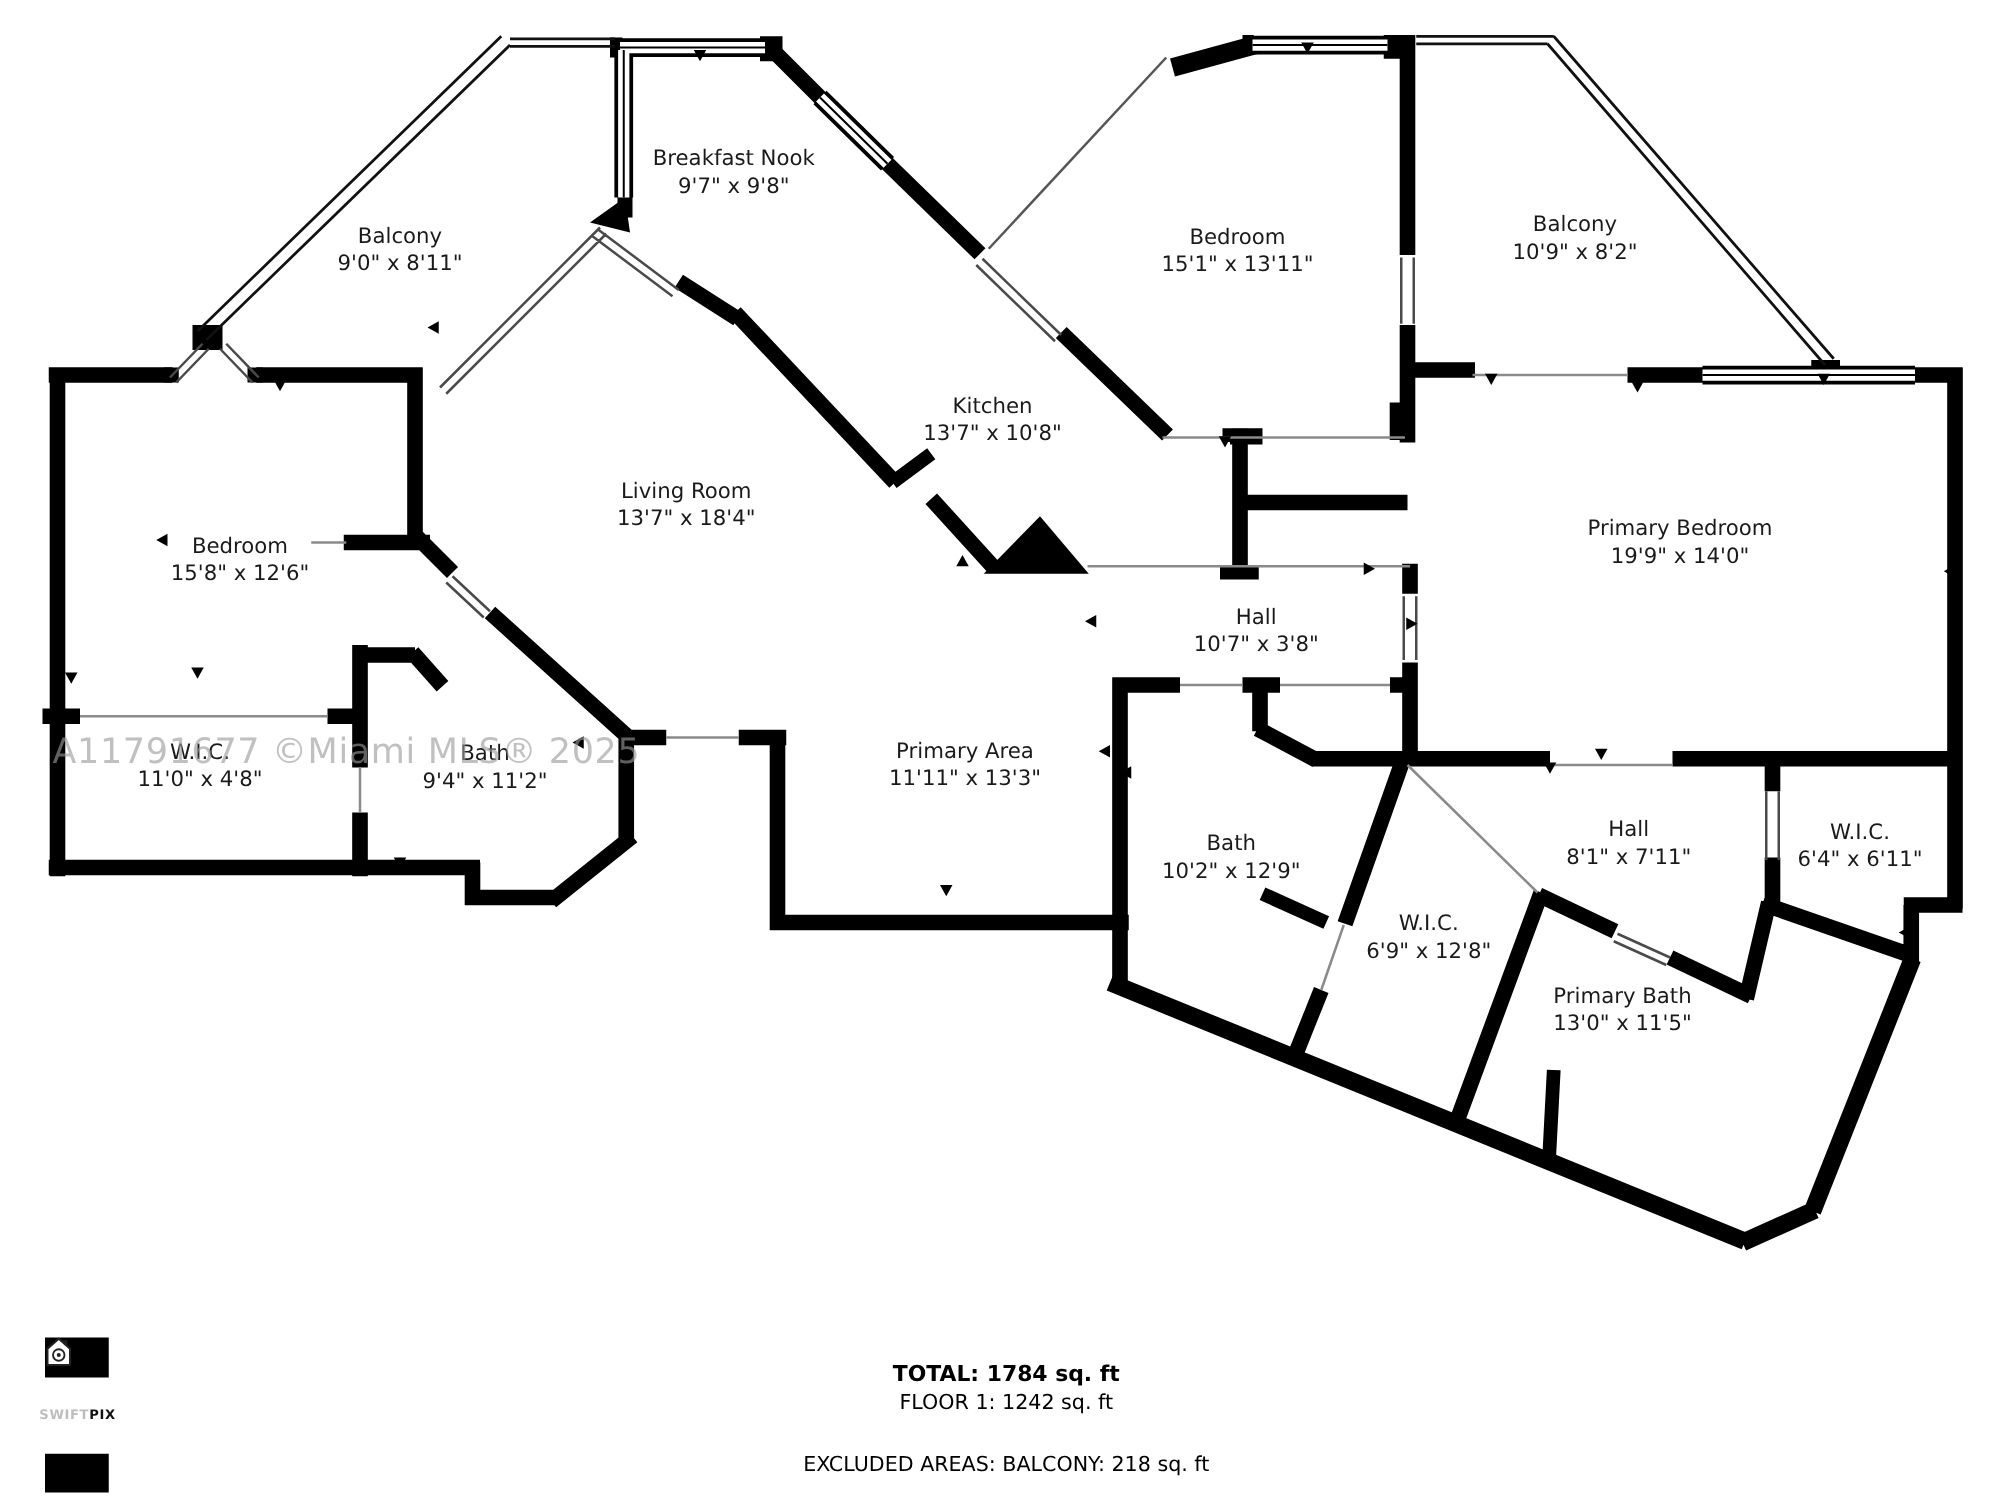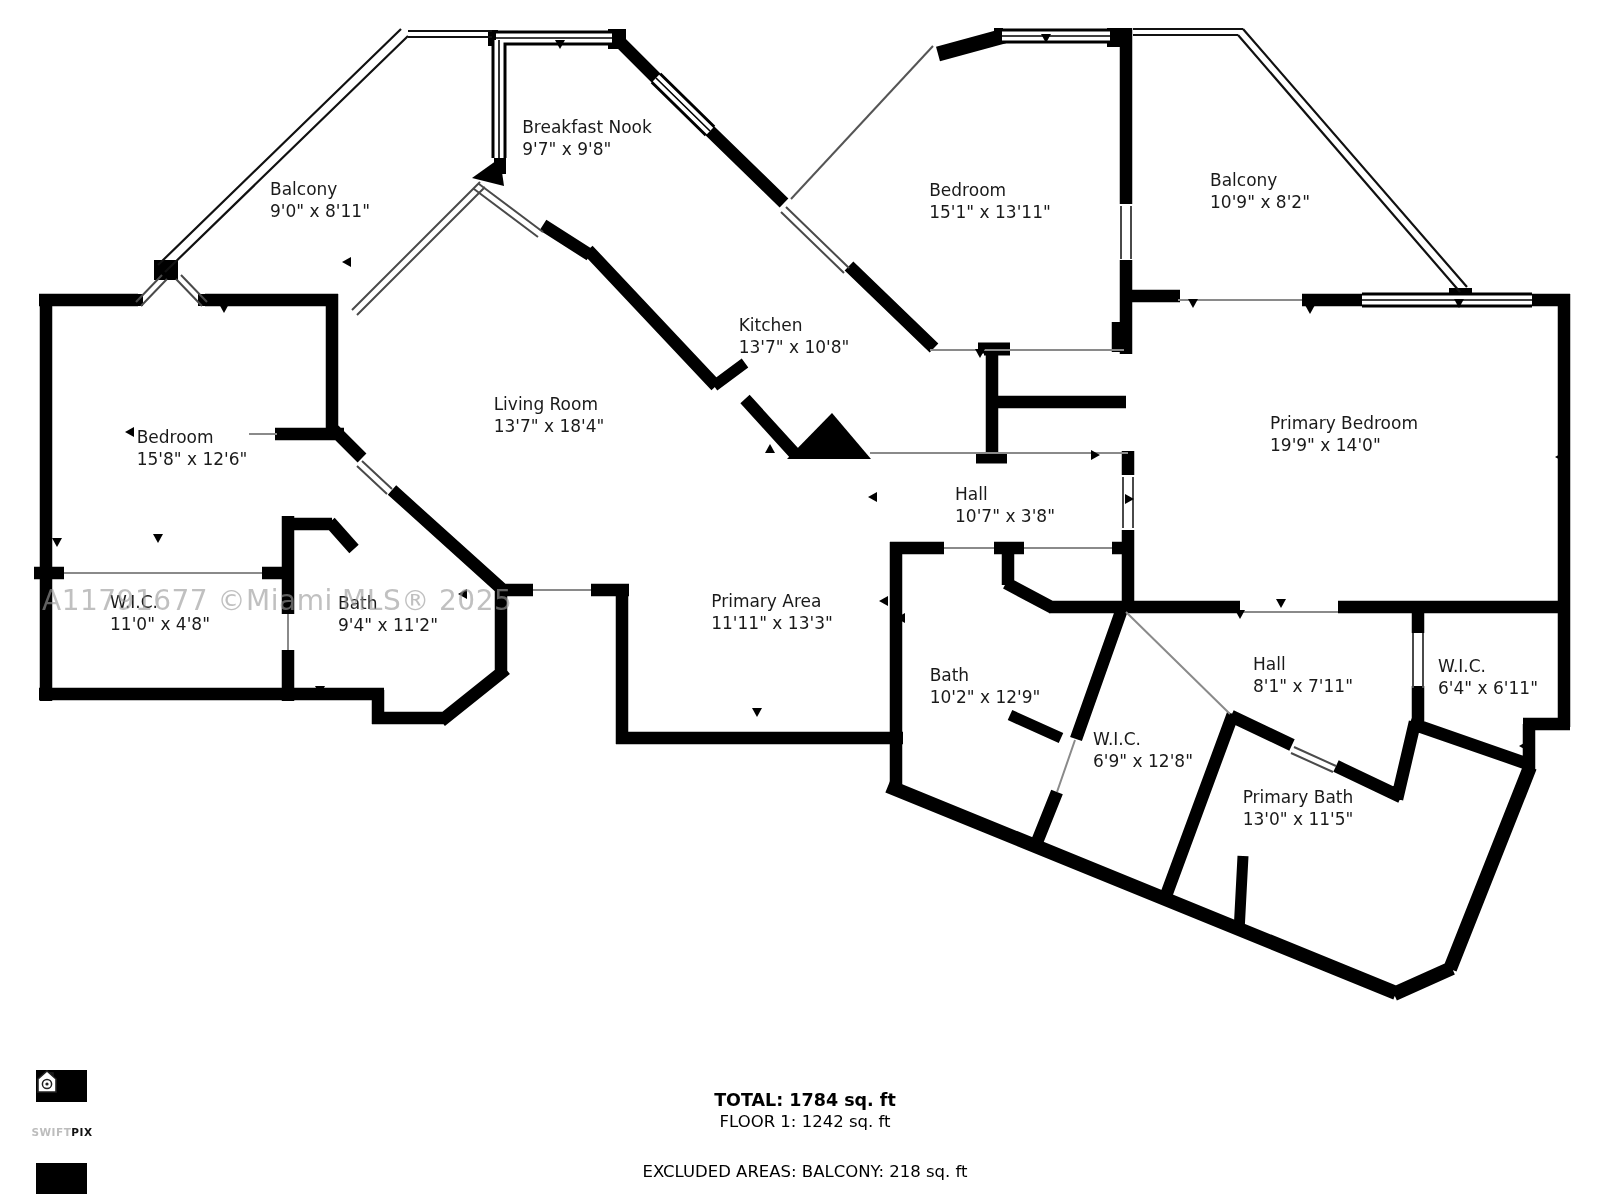--- a/index.html
+++ b/index.html
@@ -2,21 +2,21 @@
 <html><head>
 <meta charset="utf-8">
 <style>
   html,body{margin:0;padding:0;background:#ffffff;}
   .stage{
     position:relative;width:1600px;height:1200px;background:#ffffff;overflow:hidden;
     font-family:"DejaVu Sans","Liberation Sans",sans-serif;
   }
   .stage svg{position:absolute;left:0;top:0;}
   .room-label{
-    position:absolute;transform:translateX(-50%);white-space:nowrap;
+    position:absolute;transform:translateX(-50%);text-align:center;white-space:nowrap;
     color:#1a1a1a;font-size:17px;line-height:22px;z-index:3;
   }
   .room-label .rn,.room-label .rd{display:block;}
   .watermark{
     position:absolute;left:6px;top:584px;font-size:28px;color:#9b9b9b;opacity:.62;
     white-space:nowrap;letter-spacing:.5px;z-index:4;margin-left:36px;
   }
   .summary{position:absolute;left:805px;transform:translateX(-50%);white-space:nowrap;
     color:#000;text-align:left;z-index:3;}
   .sum-total{top:1090px;font-size:17.5px;font-weight:bold;}
@@ -151,21 +151,21 @@
       <span class="rd">15'1" x 13'11"</span>
     </div>
   <div class="room-label" style="left:1260px;top:169px">
       <span class="rn">Balcony</span>
       <span class="rd">10'9" x 8'2"</span>
     </div>
   <div class="room-label" style="left:794px;top:314px">
       <span class="rn">Kitchen</span>
       <span class="rd">13'7" x 10'8"</span>
     </div>
-  <div class="room-label" style="left:549px;top:393px">
+  <div class="room-label" style="left:549px;top:382px">
       <span class="rn">Living Room</span>
       <span class="rd">13'7" x 18'4"</span>
     </div>
   <div class="room-label" style="left:192px;top:426px">
       <span class="rn">Bedroom</span>
       <span class="rd">15'8" x 12'6"</span>
     </div>
   <div class="room-label" style="left:1344px;top:412px">
       <span class="rn">Primary Bedroom</span>
       <span class="rd">19'9" x 14'0"</span>

